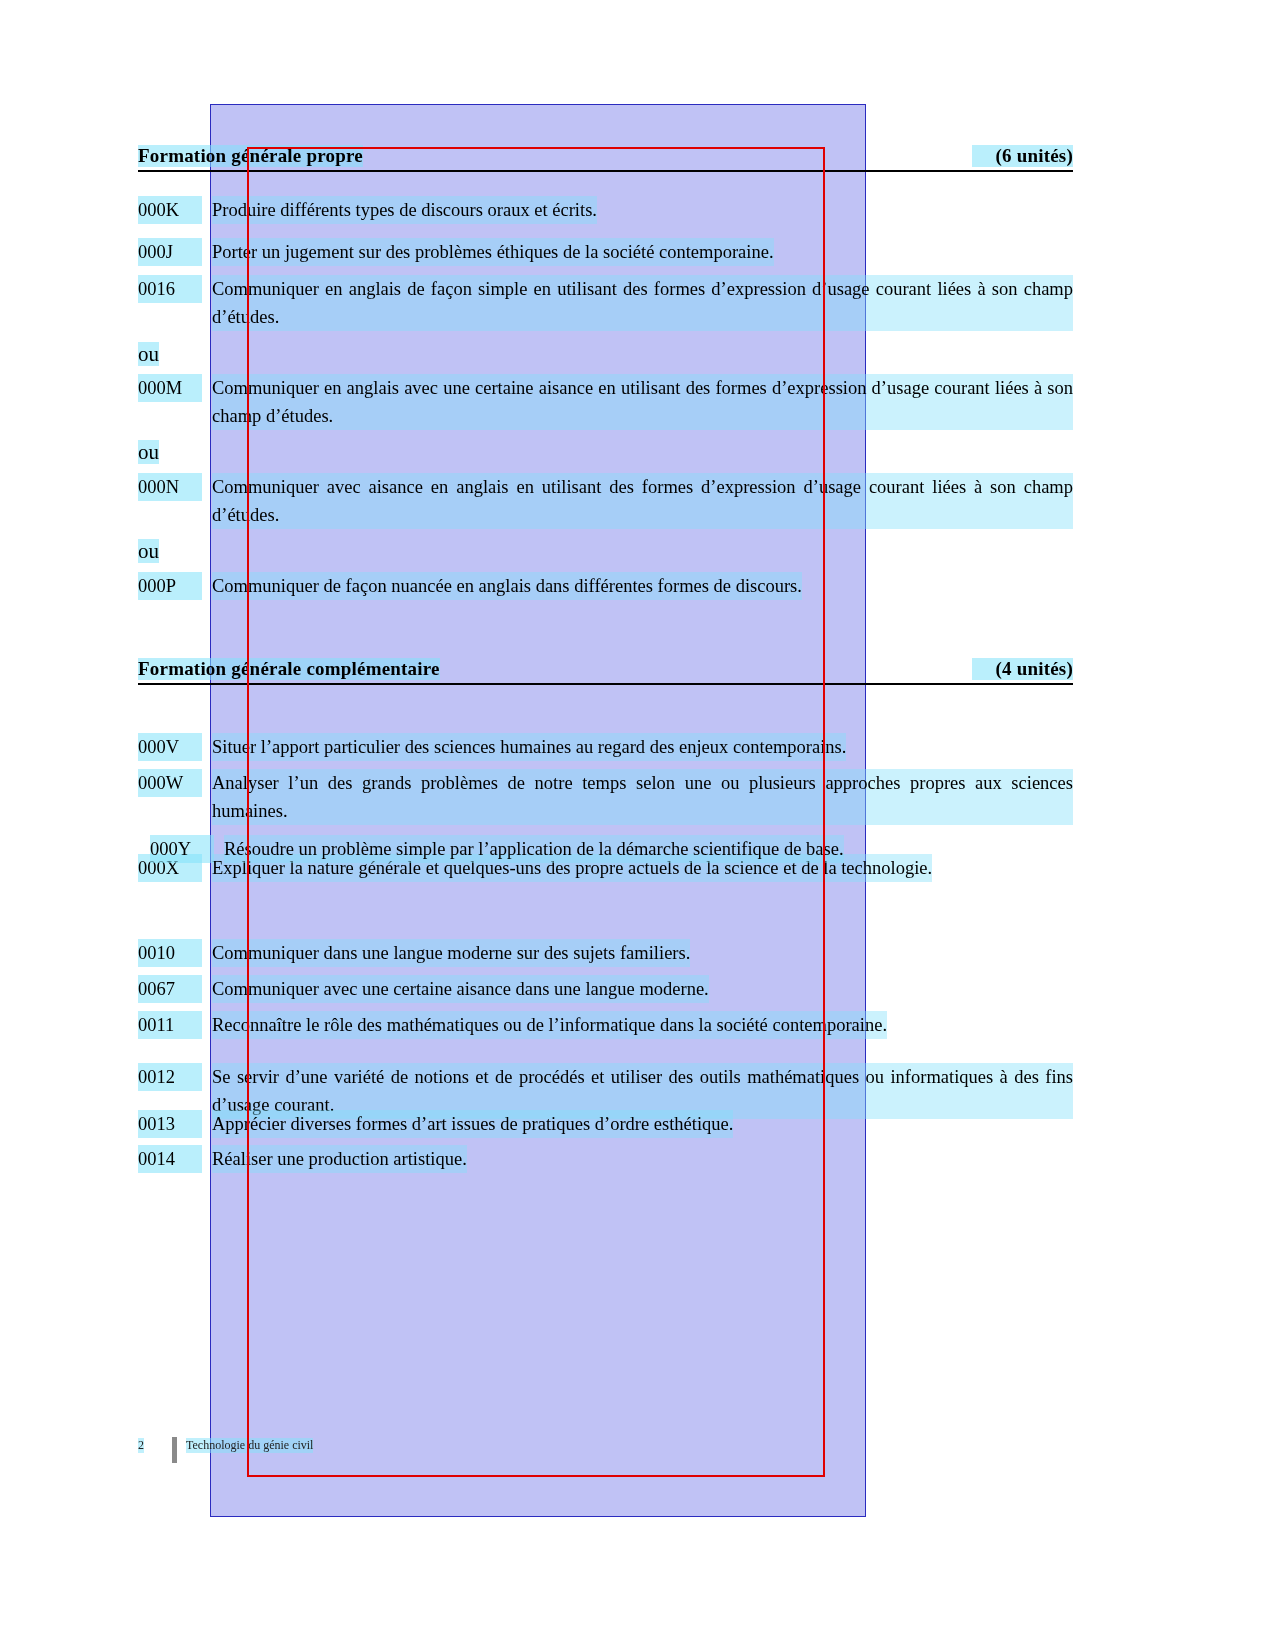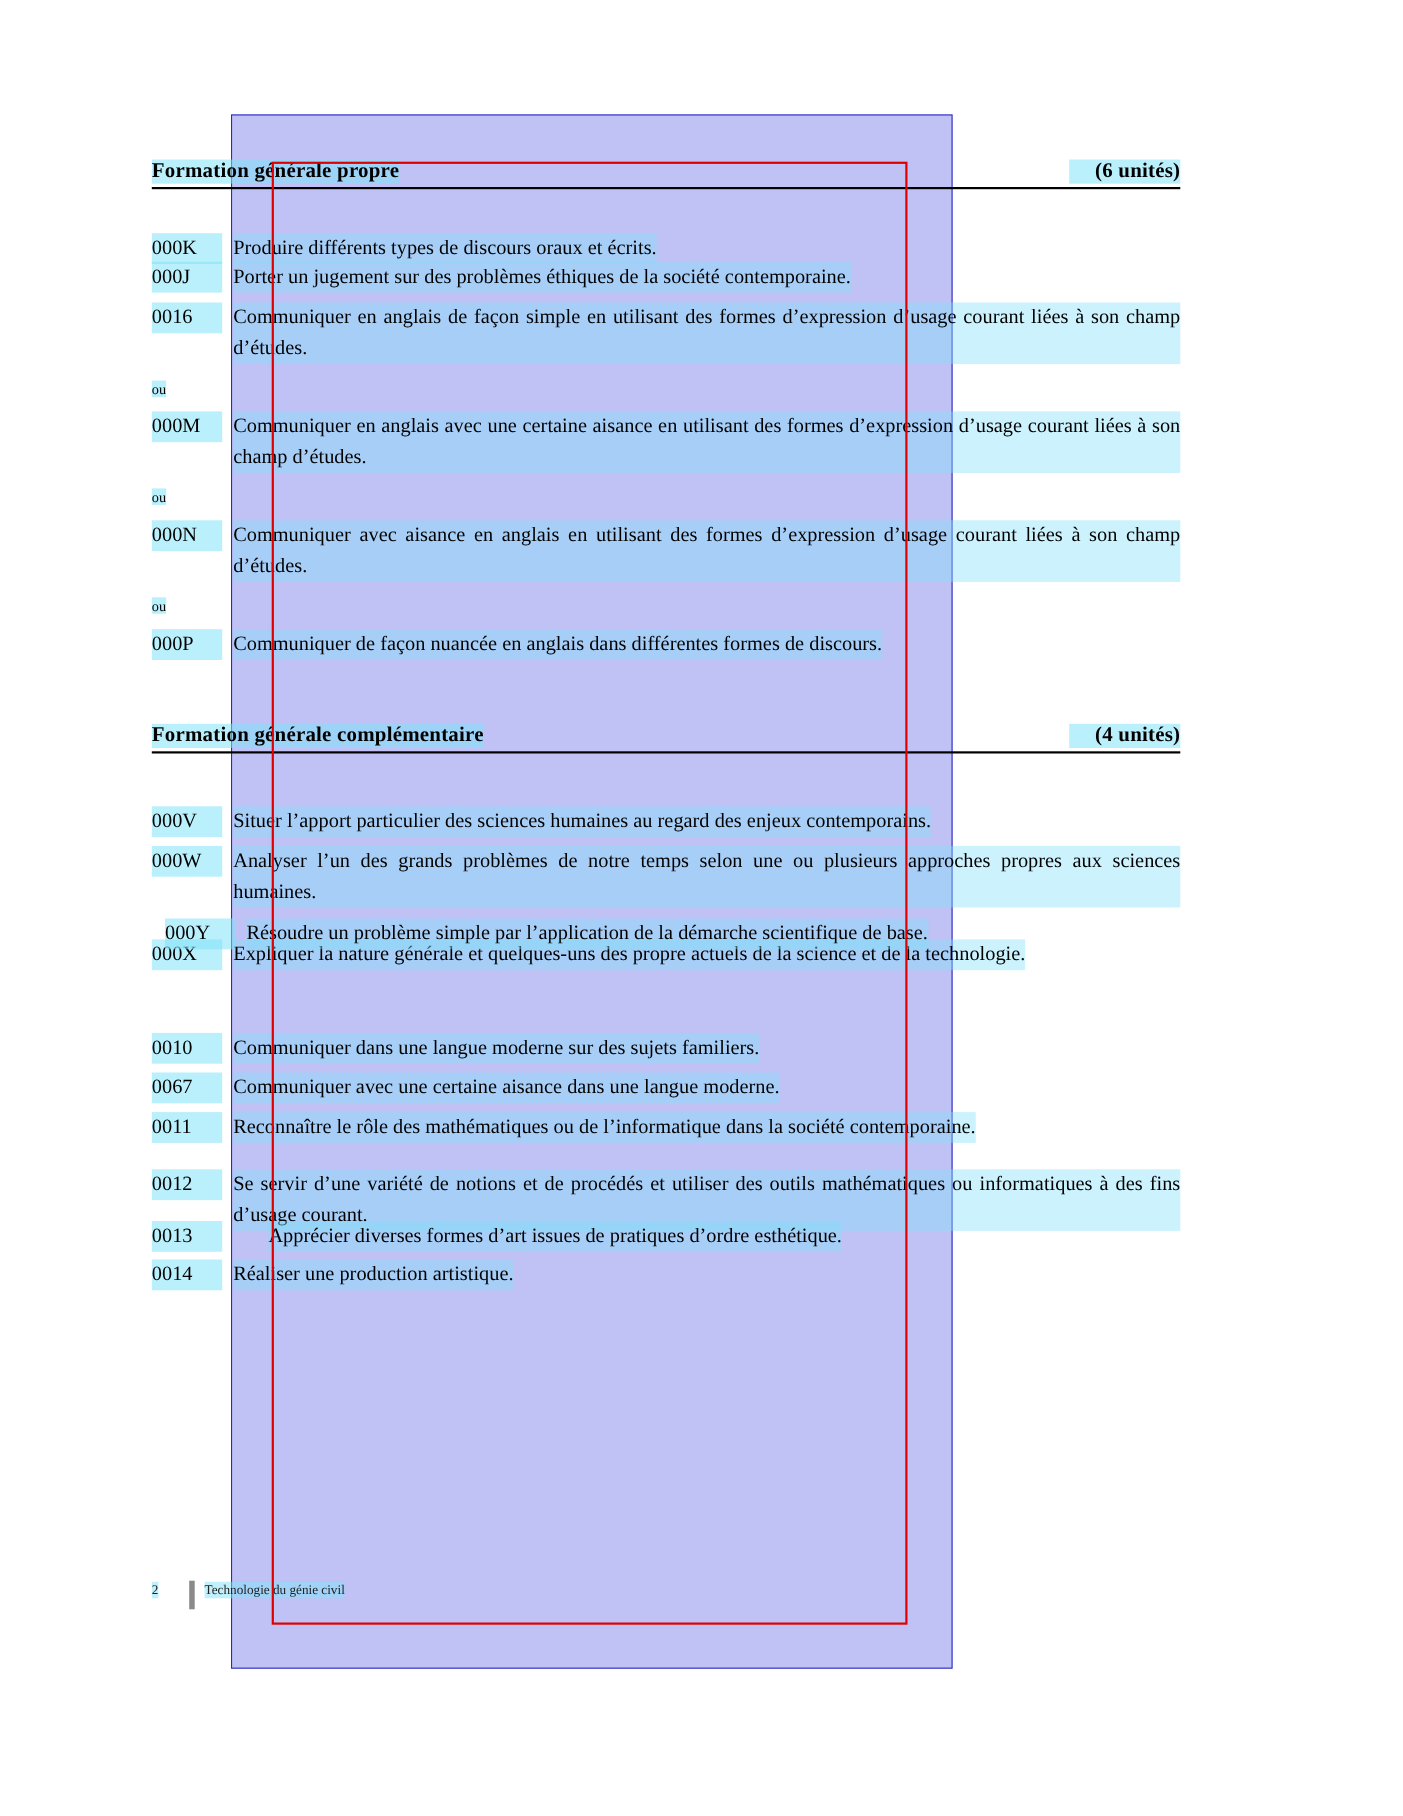--- a/index.html
+++ b/index.html
@@ -100,21 +100,21 @@
     text-align: left;
   }
   .row .desc.nojust {
     text-align: left;
     display: inline-block;
   }
 
   .ou {
     position: absolute;
     left: 138px;
-    font-size: 13px;
+    font-size: 21px;
     line-height: 28px;
   }
   .ou span {
     background: rgba(130, 225, 250, 0.55);
   }
 
   
   .footer {
     position: absolute;
     left: 138px;
@@ -150,21 +150,21 @@
 
   <div class="selection-block"></div>
 
   <div class="content">
 
     <div class="section-header" style="top:145px;">
       <span class="units">(6 unités)</span>
       <span class="title">Formation générale propre</span>
     </div>
 
-    <div class="row single" style="top:212px;font-family:Liberation Serif, serif;">
+    <div class="row single" style="top:196px;font-family:Liberation Serif, serif;">
       <span class="code">000K</span>
       <span class="desc nojust">Produire différents types de discours oraux et écrits.</span>
     </div>
 
     <div class="row single" style="top:238px;">
       <span class="code">000J</span>
       <span class="desc nojust">Porter un jugement sur des problèmes éthiques de la société contemporaine.</span>
     </div>
 
     <div class="row" style="top:275px;">
@@ -238,21 +238,21 @@
     <div class="row single" style="top:1011px;">
       <span class="code">0011</span>
       <span class="desc nojust">Reconnaître le rôle des mathématiques ou de l’informatique dans la société contemporaine.</span>
     </div>
 
     <div class="row" style="top:1046px;margin-top:17px;">
       <span class="code">0012</span>
       <span class="desc">Se servir d’une variété de notions et de procédés et utiliser des outils mathématiques ou informatiques à des fins d’usage courant.</span>
     </div>
 
-    <div class="row single" style="top:1110px;padding-left:32px;">
+    <div class="row single" style="top:1110px;">
       <span class="code">0013</span>
       <span class="desc nojust">Apprécier diverses formes d’art issues de pratiques d’ordre esthétique.</span>
     </div>
 
     <div class="row single" style="top:1145px;">
       <span class="code">0014</span>
       <span class="desc nojust">Réaliser une production artistique.</span>
     </div>
 
     <div class="footer" style="top:1438px; left:138px; bottom:auto; height:20px; width:400px;">

